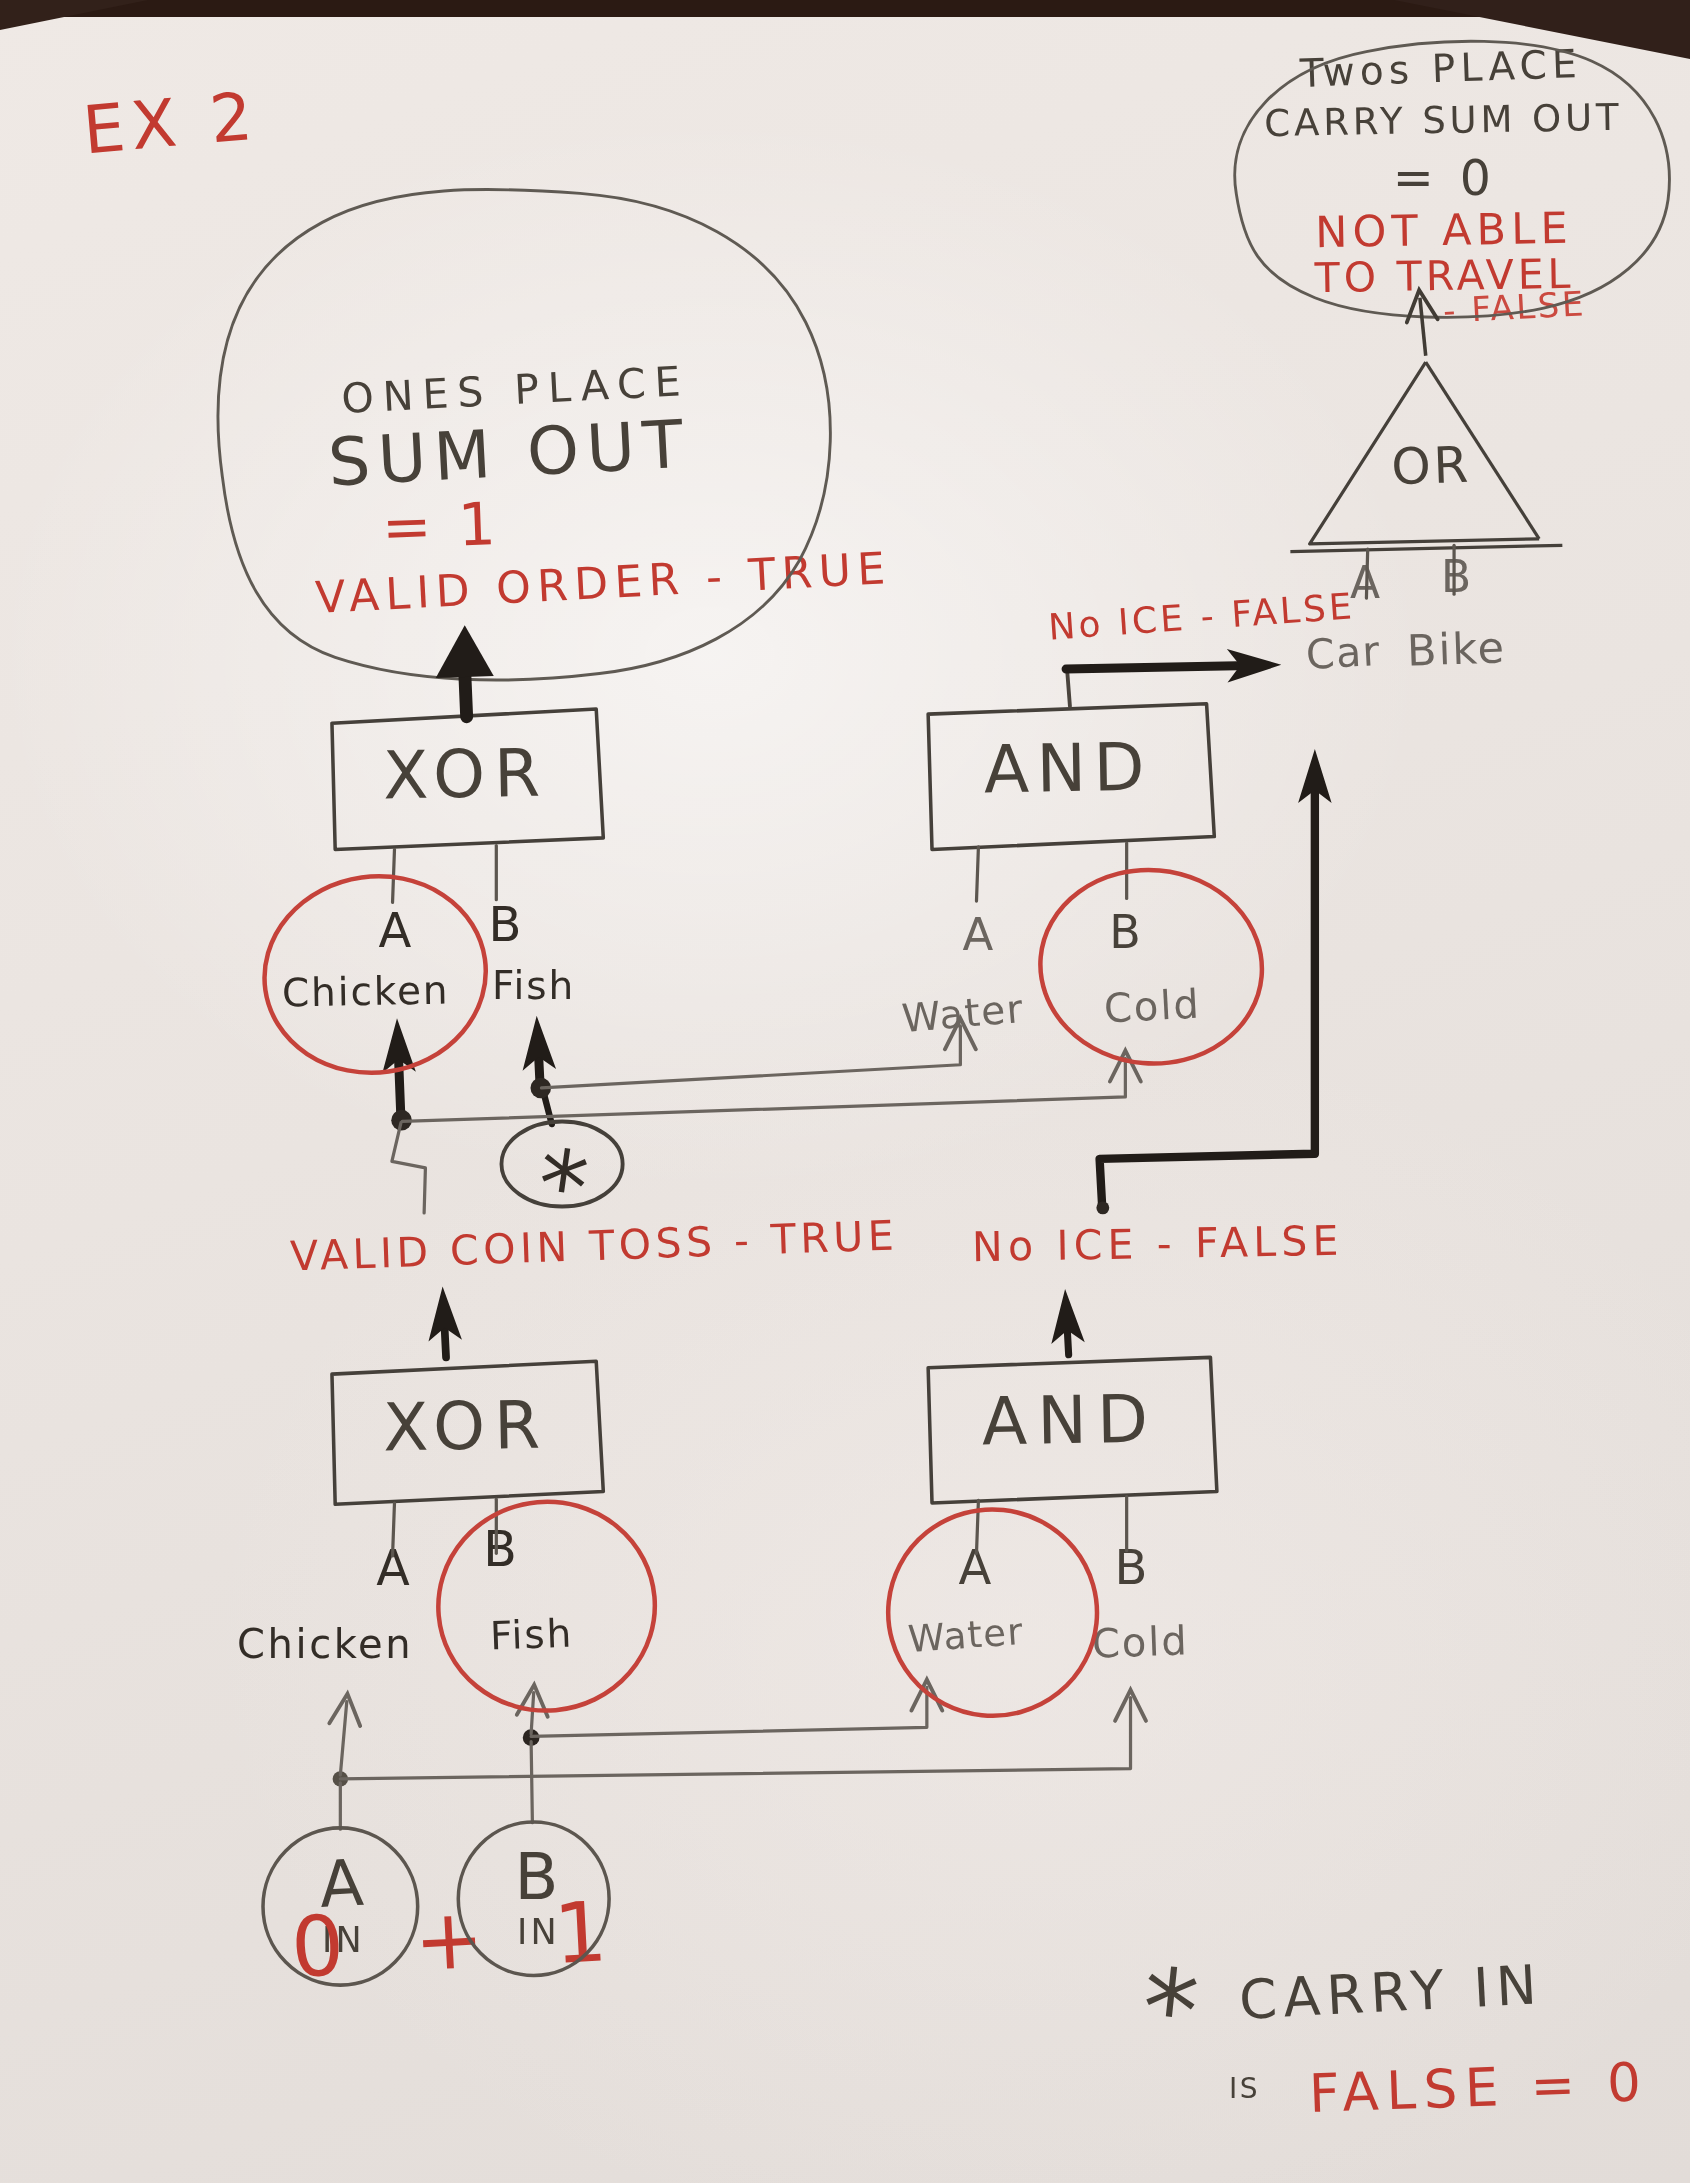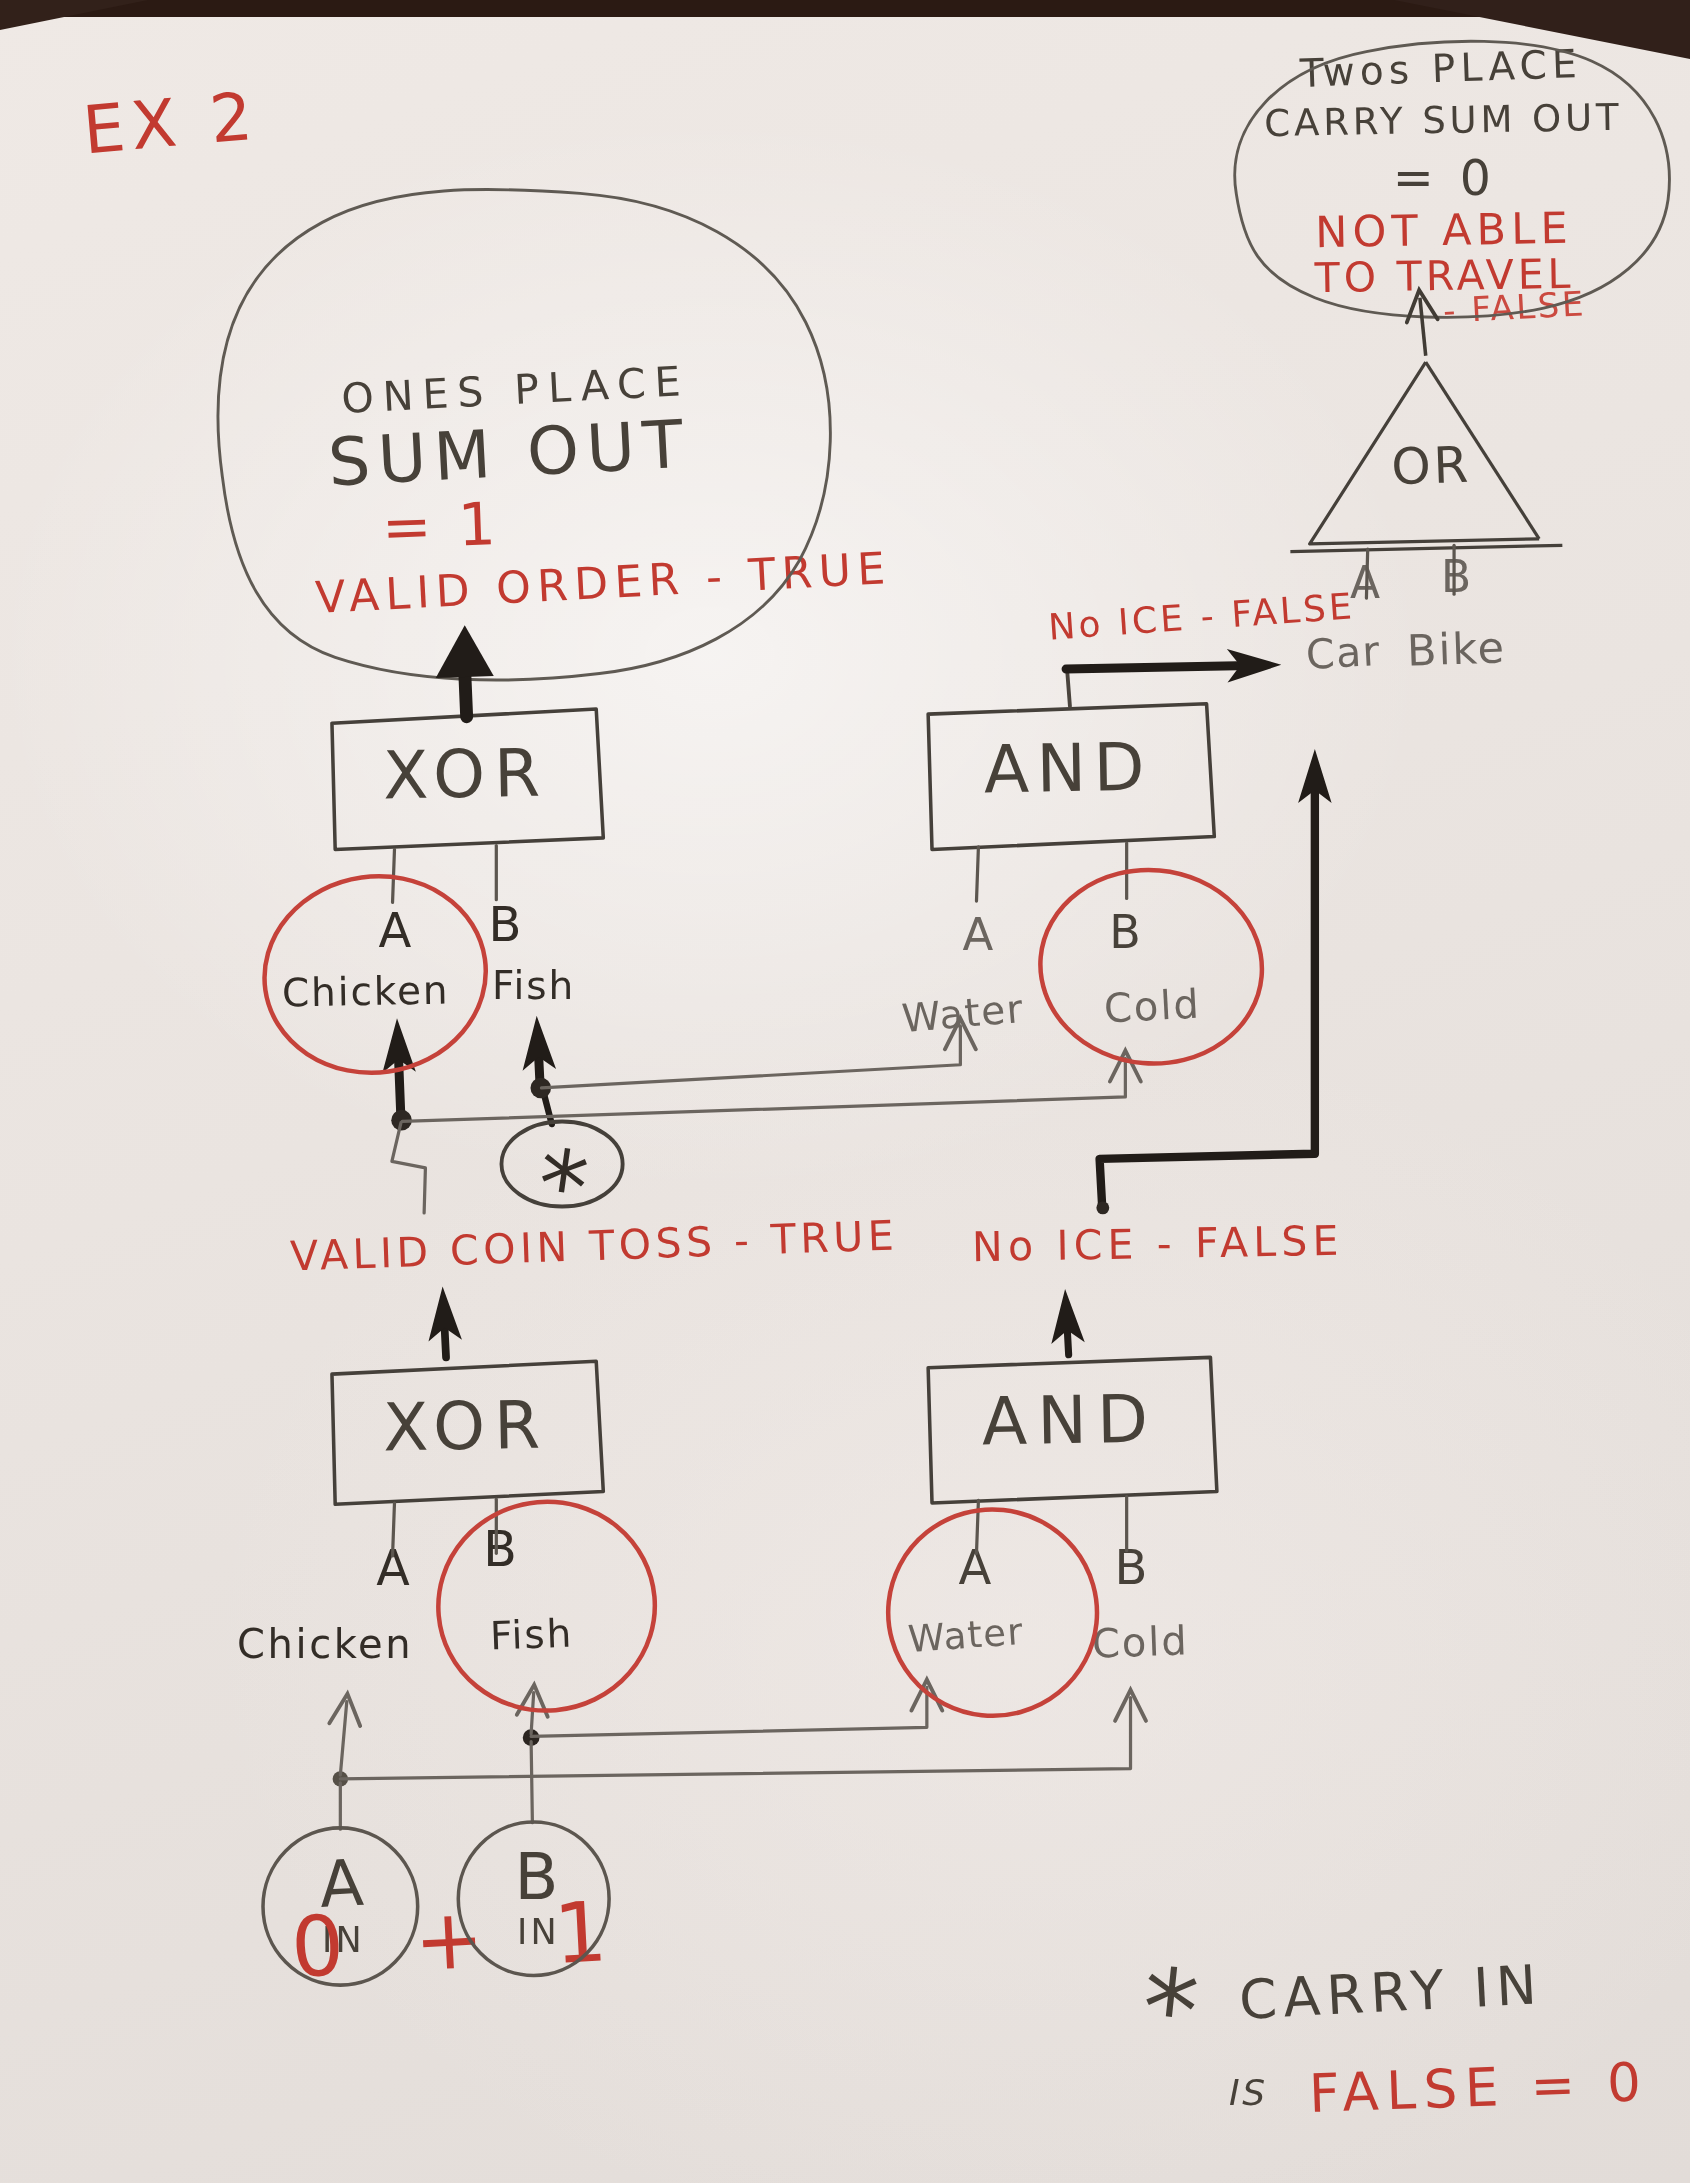--- a/index.html
+++ b/index.html
@@ -95,21 +95,21 @@
 
 <div class="t pencil-d center" style="left:303px;top:1851px;width:77px;font-size:64px;transform:rotate(-3deg);">A</div>
 <div class="t pencil-d center" style="left:308px;top:1922px;width:71px;font-size:35px;letter-spacing:3.2px;">IN</div>
 <div class="t pencil-d center" style="left:498px;top:1844px;width:77px;font-size:64px;">B</div>
 <div class="t pencil-d center" style="left:503px;top:1914px;width:71px;font-size:35px;letter-spacing:3.2px;">IN</div>
 
 <div class="t red" style="left:291px;top:1896px;font-size:83px;letter-spacing:22px;transform:rotate(-3deg);">0 + 1</div>
 
 <div class="t pencil-d" style="left:1142px;top:1953px;font-size:110px;transform:rotate(6deg);">*</div>
 <div class="t pencil-d" style="left:1239px;top:1965px;font-size:54px;letter-spacing:6.4px;transform:rotate(-3deg);">CARRY IN</div>
-<div class="t pencil-d" style="left:1229px;top:2074px;font-size:36px;letter-spacing:2.6px;font-style:italic;">IS</div>
+<div class="t pencil-d" style="left:1229px;top:2074px;font-size:28px;letter-spacing:2.6px;">IS</div>
 <div class="t red" style="left:1309px;top:2060px;font-size:53px;letter-spacing:7.7px;transform:rotate(-2deg);">FALSE = 0</div>
 
 <svg class="overlay" width="1690" height="2183" viewBox="0 0 2622 3387">
   <defs>
     <marker id="mInk" markerUnits="userSpaceOnUse" markerWidth="92" markerHeight="80" refX="60" refY="40" orient="auto">
       <path d="M4,14 L88,40 L4,66 L24,40 Z" fill="#211c18"></path>
     </marker>
     <marker id="mPencil" markerUnits="userSpaceOnUse" markerWidth="66" markerHeight="64" refX="44" refY="32" orient="auto">
       <path d="M8,56 L56,32 L8,8" fill="none" stroke="#6b655f" stroke-width="6" stroke-linecap="round"></path>
     </marker>

